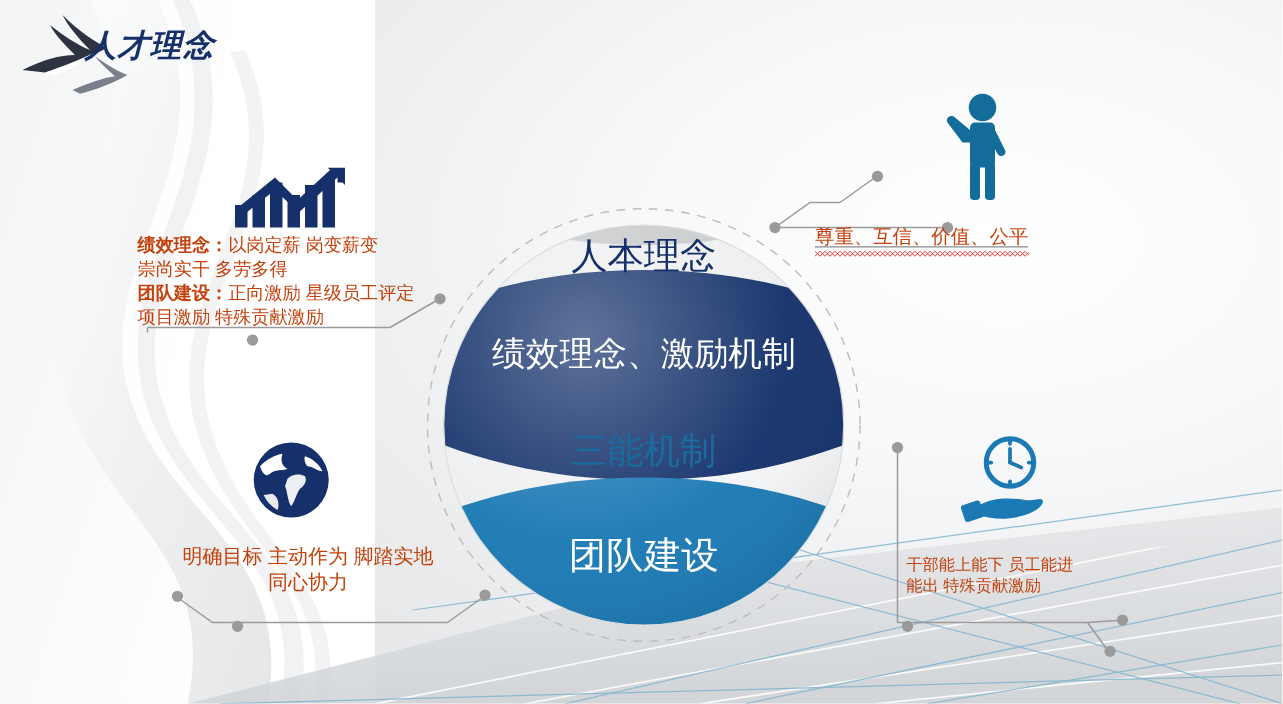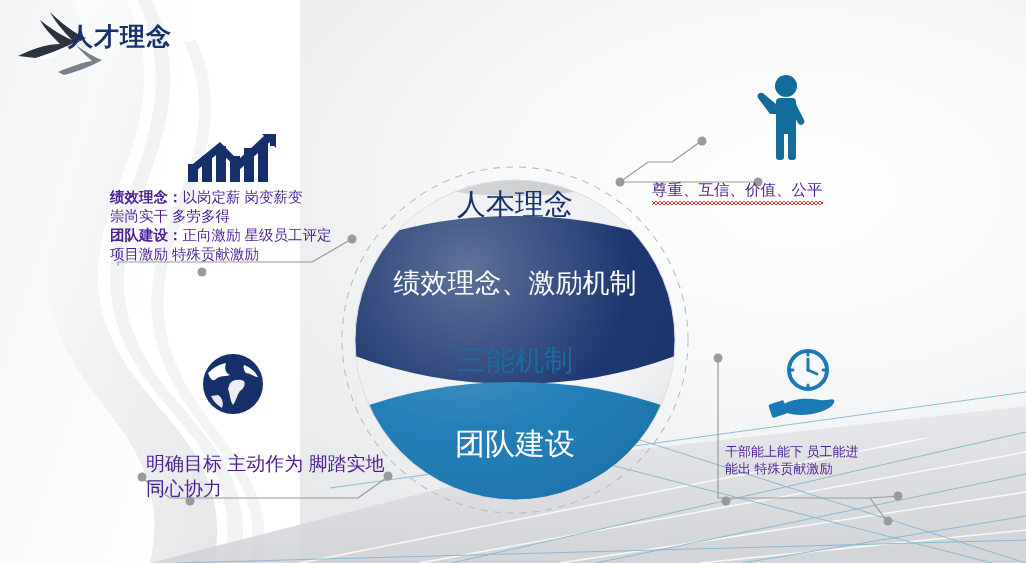--- a/index.html
+++ b/index.html
@@ -20,36 +20,38 @@
     position:absolute;left:0;top:0;width:300px;height:563px;
     background:linear-gradient(100deg,#fafbfb 0%,#ffffff 55%,#ffffff 100%);
   }
   .bg-svg{position:absolute;inset:0;}
 
   
   .title{
     position:absolute;left:68px;top:20px;
     font-size:25px;font-weight:bold;color:#16306b;letter-spacing:1px;
     white-space:nowrap;
+    font-style:italic;
   }
 
   
   .sphere-wrap{position:absolute;left:330px;top:158px;width:370px;height:364px;}
 
   
-  .tb{position:absolute;color:#4c1d95;white-space:nowrap;}
+  .tb{position:absolute;color:#c2410c;white-space:nowrap;}
   .tb .ln{line-height:1.32;}
   .tb b{font-weight:bold;}
 
   #txt-perf{left:110px;top:188px;font-size:14.5px;}
-  #txt-team{left:146px;top:451px;font-size:19px;}
+  #txt-team{left:146px;top:435px;font-size:16px;text-align:center;}
   #txt-resp{left:652px;top:180px;font-size:15.5px;}
   #txt-mech{left:725px;top:443px;font-size:13px;}
 
   .spell{
+    text-decoration:underline;
     text-decoration-color:#8a8a8a;
     text-decoration-thickness:1px;
     text-underline-offset:3px;
   }
   .squiggle{
     position:absolute;left:0;bottom:-5px;height:4px;width:100%;
     background-image:
       linear-gradient(45deg,transparent 45%,#e03030 45%,#e03030 55%,transparent 55%),
       linear-gradient(-45deg,transparent 45%,#e03030 45%,#e03030 55%,transparent 55%);
     background-size:4px 4px;background-repeat:repeat-x;

